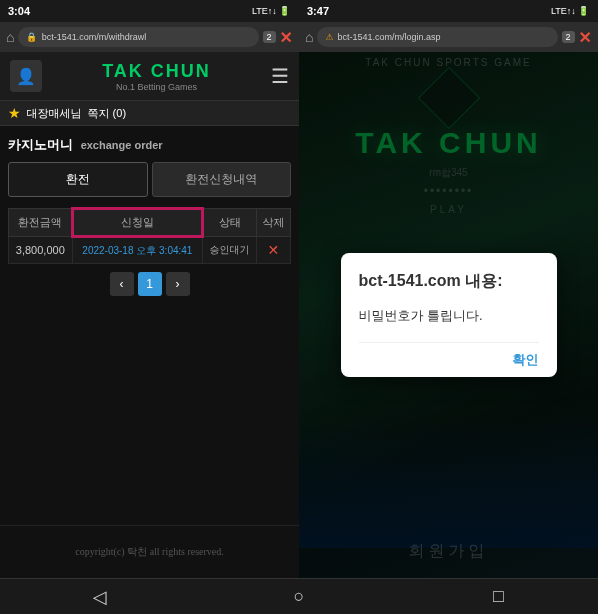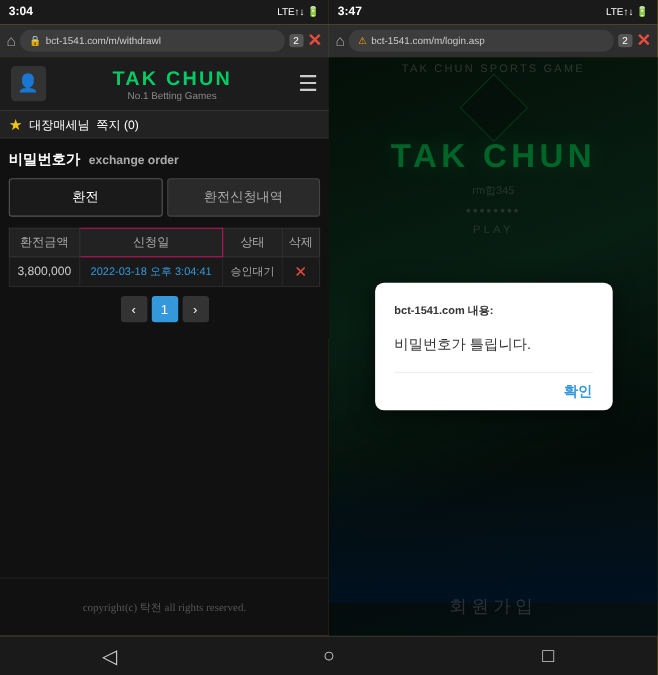--- a/index.html
+++ b/index.html
@@ -9,21 +9,21 @@
       font-family: 'Arial', sans-serif;
       overflow: hidden;
       background: #000;
       display: flex;
       flex-direction: column;
     }
   </style>
 </head>
 <body>
 
-<div style="display:flex; flex-direction:column; width:598px; height:614px; background:#eab308;align-items:flex-end;">
+<div style="display:flex; flex-direction:column; width:598px; height:614px; background:#ef4444;align-items:flex-end;">
 
   <div style="display:flex; width:100%; height:22px;">
 
     <div style="width:299px; height:22px; background:#1a1a1a; display:flex; align-items:center; justify-content:space-between; padding:0 8px;">
       <span style="color:#fff; font-size:11px; font-weight:bold;">3:04</span>
       <div style="display:flex; align-items:center; gap:3px;">
         <span style="color:#fff; font-size:9px;">LTE↑↓</span>
         <span style="color:#fff; font-size:9px;">🔋</span>
       </div>
     </div>
@@ -75,38 +75,38 @@
 
       <div style="background:#222; padding:4px 8px; display:flex; align-items:center; gap:6px; border-bottom:1px solid #333;">
         <span style="color:#f1c40f; font-size:14px;">★</span>
         <span style="color:#fff; font-size:11px;">대장매세님</span>
         <span style="color:#fff; font-size:11px;">쪽지 (0)</span>
       </div>
 
 
       <div style="padding:10px 8px 6px; background:#111;">
         <div style="color:#fff; font-size:13px; font-weight:bold; margin-bottom:8px;">
-          <span>비밀번호가</span>
+          <span>카지노머니</span>
           <span style="color:#aaa; font-size:11px; margin-left:4px;">exchange order</span>
         </div>
 
         <div style="display:flex; gap:4px; margin-bottom:10px;border-radius:11px;">
           <button style="flex:1; padding:8px 0; text-align:center; border:1px solid #555; border-radius:3px; font-size:12px; background:#1a1a1a; color:#fff; cursor:pointer;">
             <span>환전</span>
           </button>
           <button style="flex:1; padding:8px 0; text-align:center; border:1px solid #444; border-radius:3px; font-size:12px; background:#2a2a2a; color:#aaa; cursor:pointer;">
             <span>환전신청내역</span>
           </button>
         </div>
 
         <table style="width:100%; border-collapse:collapse; font-size:11px;">
           <thead>
             <tr>
               <th style="background:#222; color:#aaa; padding:5px 4px; text-align:center; border:1px solid #333; font-weight:normal;">환전금액</th>
-              <th style="background:#222; color:#aaa; padding:5px 4px; text-align:center; border:1px solid #be185d; font-weight:normal;">신청일</th>
+              <th style="background:#222; color:#aaa; padding:5px 4px; text-align:center; border:3px solid #be185d; font-weight:normal;">신청일</th>
               <th style="background:#222; color:#aaa; padding:5px 4px; text-align:center; border:1px solid #333; font-weight:normal;">상태</th>
               <th style="background:#222; color:#aaa; padding:5px 4px; text-align:center; border:1px solid #333; font-weight:normal;">삭제</th>
             </tr>
           </thead>
           <tbody>
             <tr>
               <td style="background:#1a1a1a; color:#ccc; padding:5px 4px; text-align:center; border:1px solid #2a2a2a;">3,800,000</td>
               <td style="background:#1a1a1a; padding:5px 4px; text-align:center; border:1px solid #2a2a2a;">
                 <span style="color:#3498db; font-size:10px;">2022-03-18 오후 3:04:41</span>
               </td>
@@ -162,21 +162,21 @@
 
       <div style="position:relative; z-index:2; display:flex; align-items:center; justify-content:center; padding-bottom:16px;">
         <span style="color:rgba(255,255,255,0.25); font-size:16px; letter-spacing:4px;">회원가입</span>
       </div>
 
       <div style="position:absolute; top:0; left:0; width:100%; height:100%;
                   background:rgba(0,0,0,0.4); z-index:10;
                   display:flex; align-items:center; justify-content:center;">
         <div style="background:#fff; border-radius:8px; padding:18px 18px 8px; width:216px;
                     box-shadow:0 4px 20px rgba(0,0,0,0.6);">
-          <div style="color:#333; font-size:10px; font-weight:bold; margin-bottom:14px;">bct-1541.com 내용:</div>
+          <div style="color:#333; font-size:16px; font-weight:bold; margin-bottom:14px;">bct-1541.com 내용:</div>
           <div style="color:#333; font-size:13px; margin-bottom:16px; line-height:1.5;">비밀번호가 틀립니다.</div>
           <div style="display:flex; justify-content:flex-end; border-top:1px solid #eee; padding-top:8px;">
             <button style="color:#3498db; font-size:13px; cursor:pointer; background:none; border:none; font-weight:bold;">
               <span>확인</span>
             </button>
           </div>
         </div>
       </div>
     </div>
 

